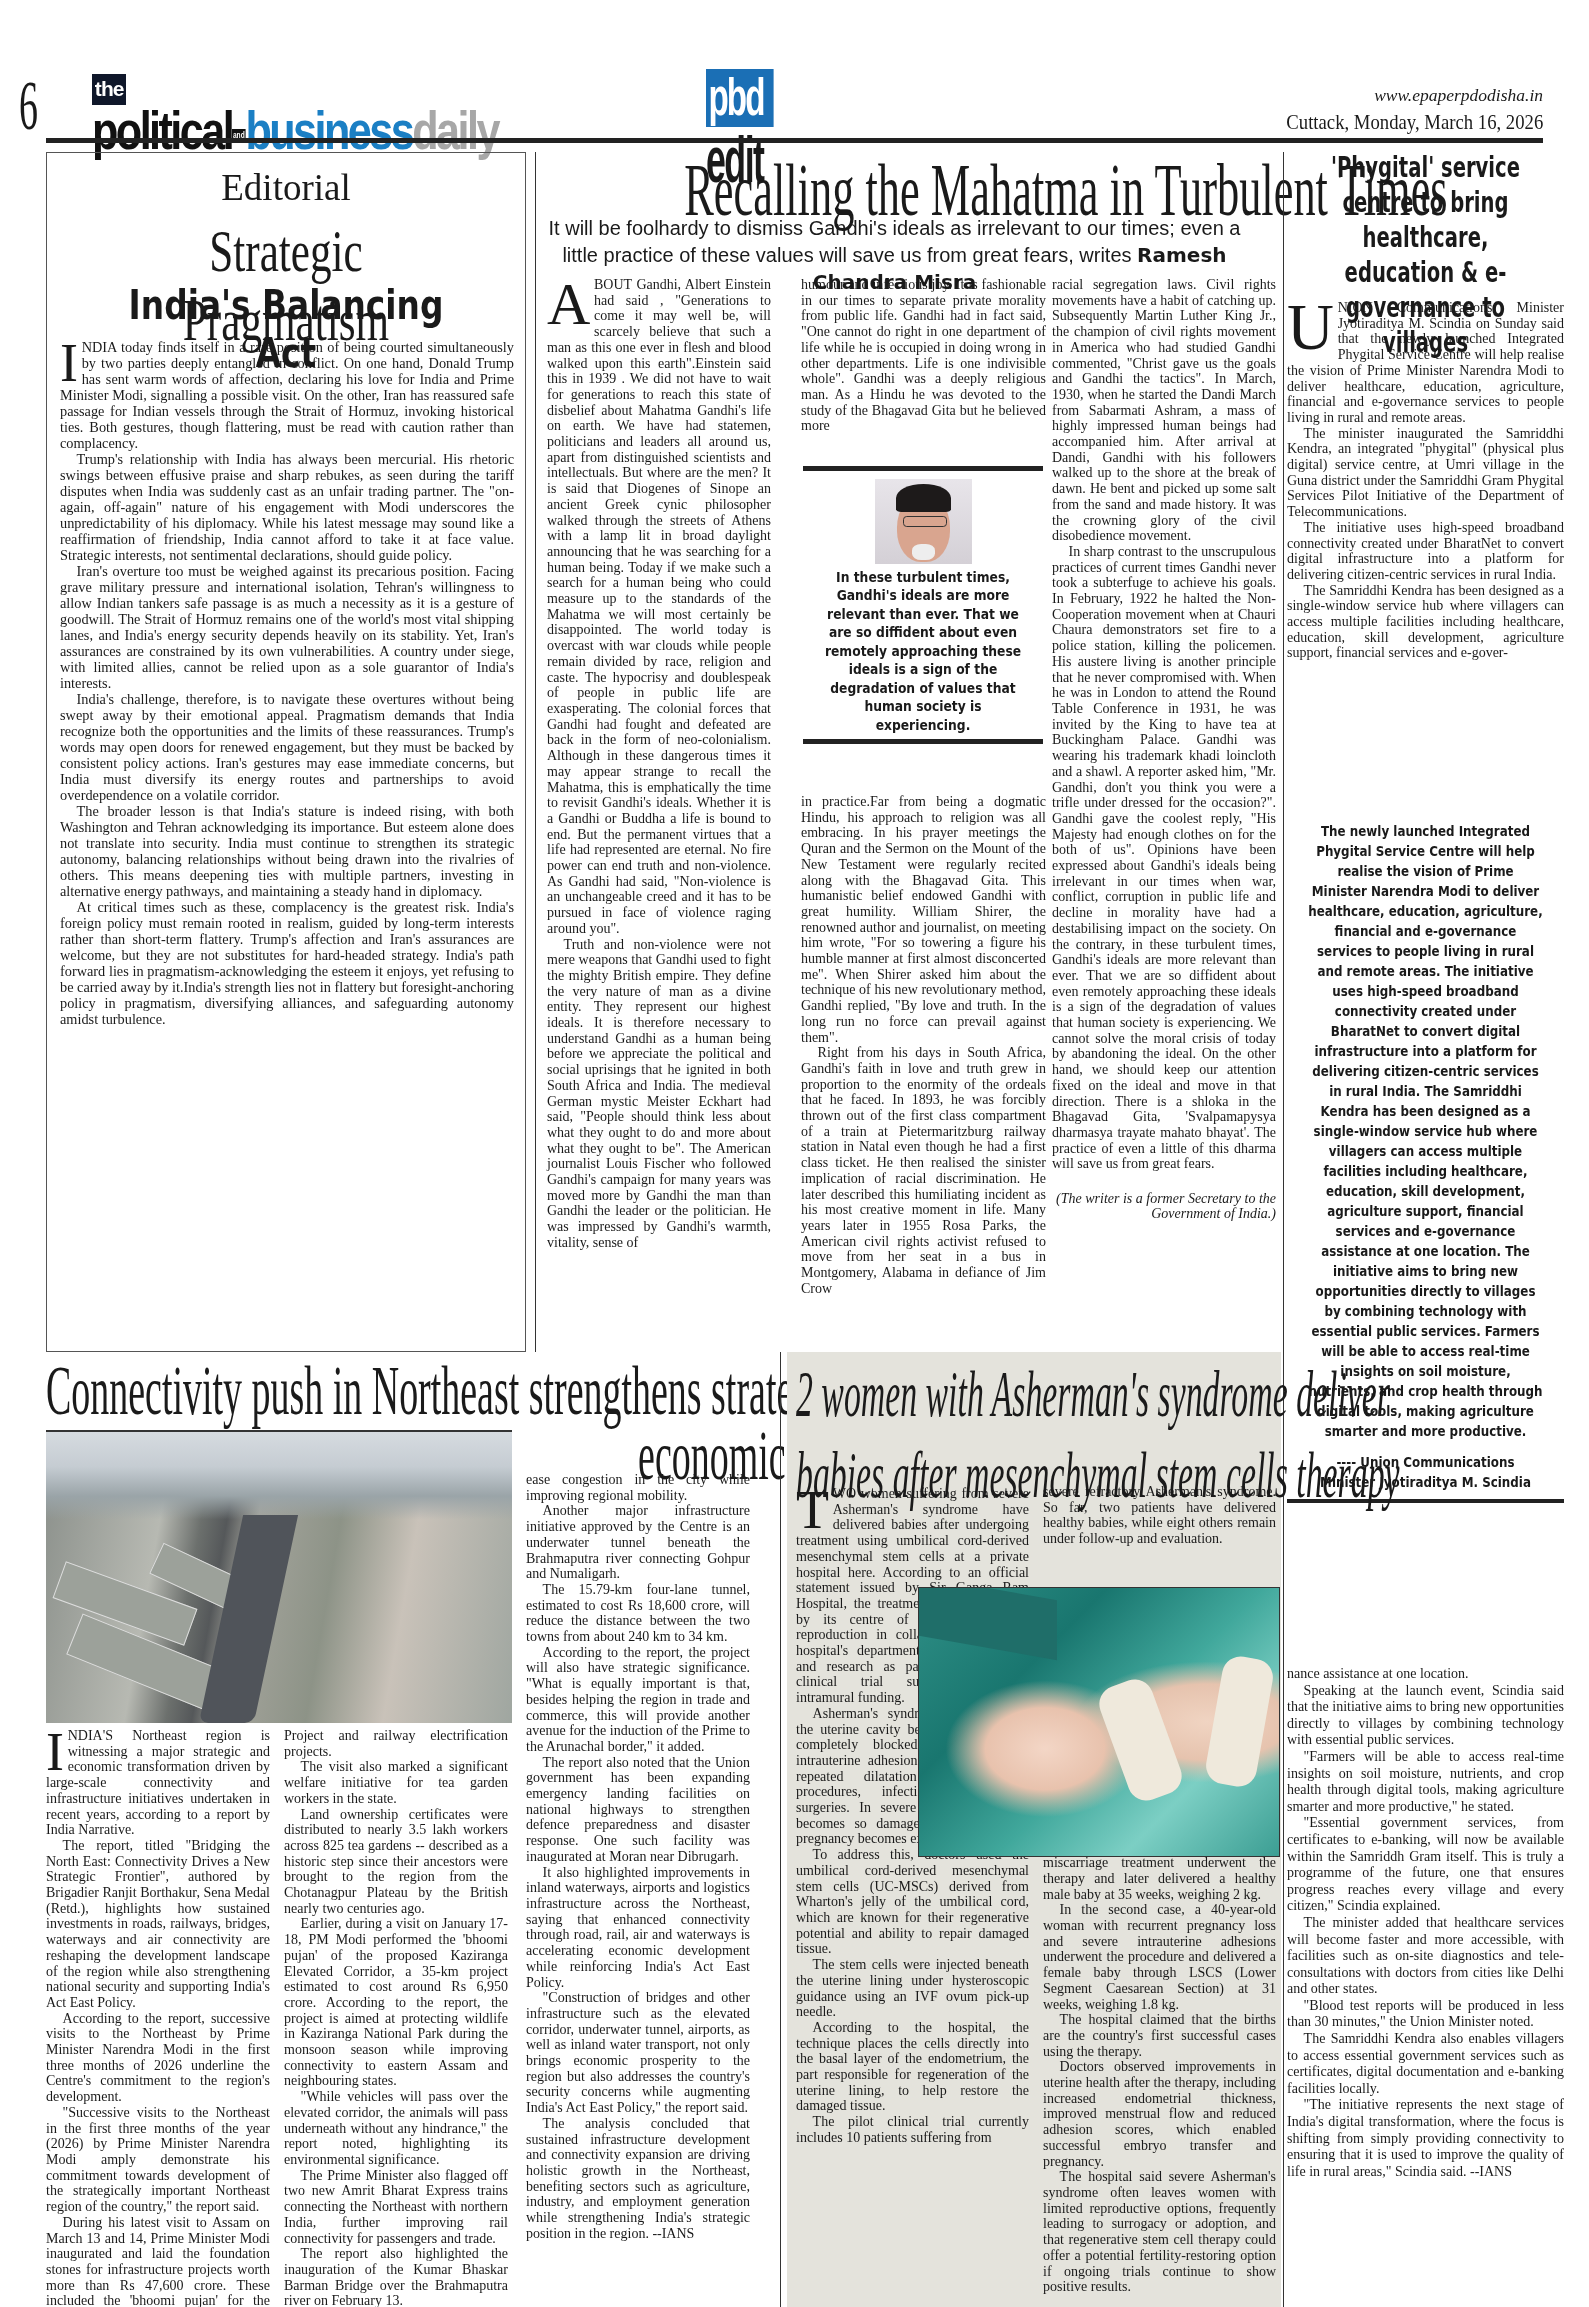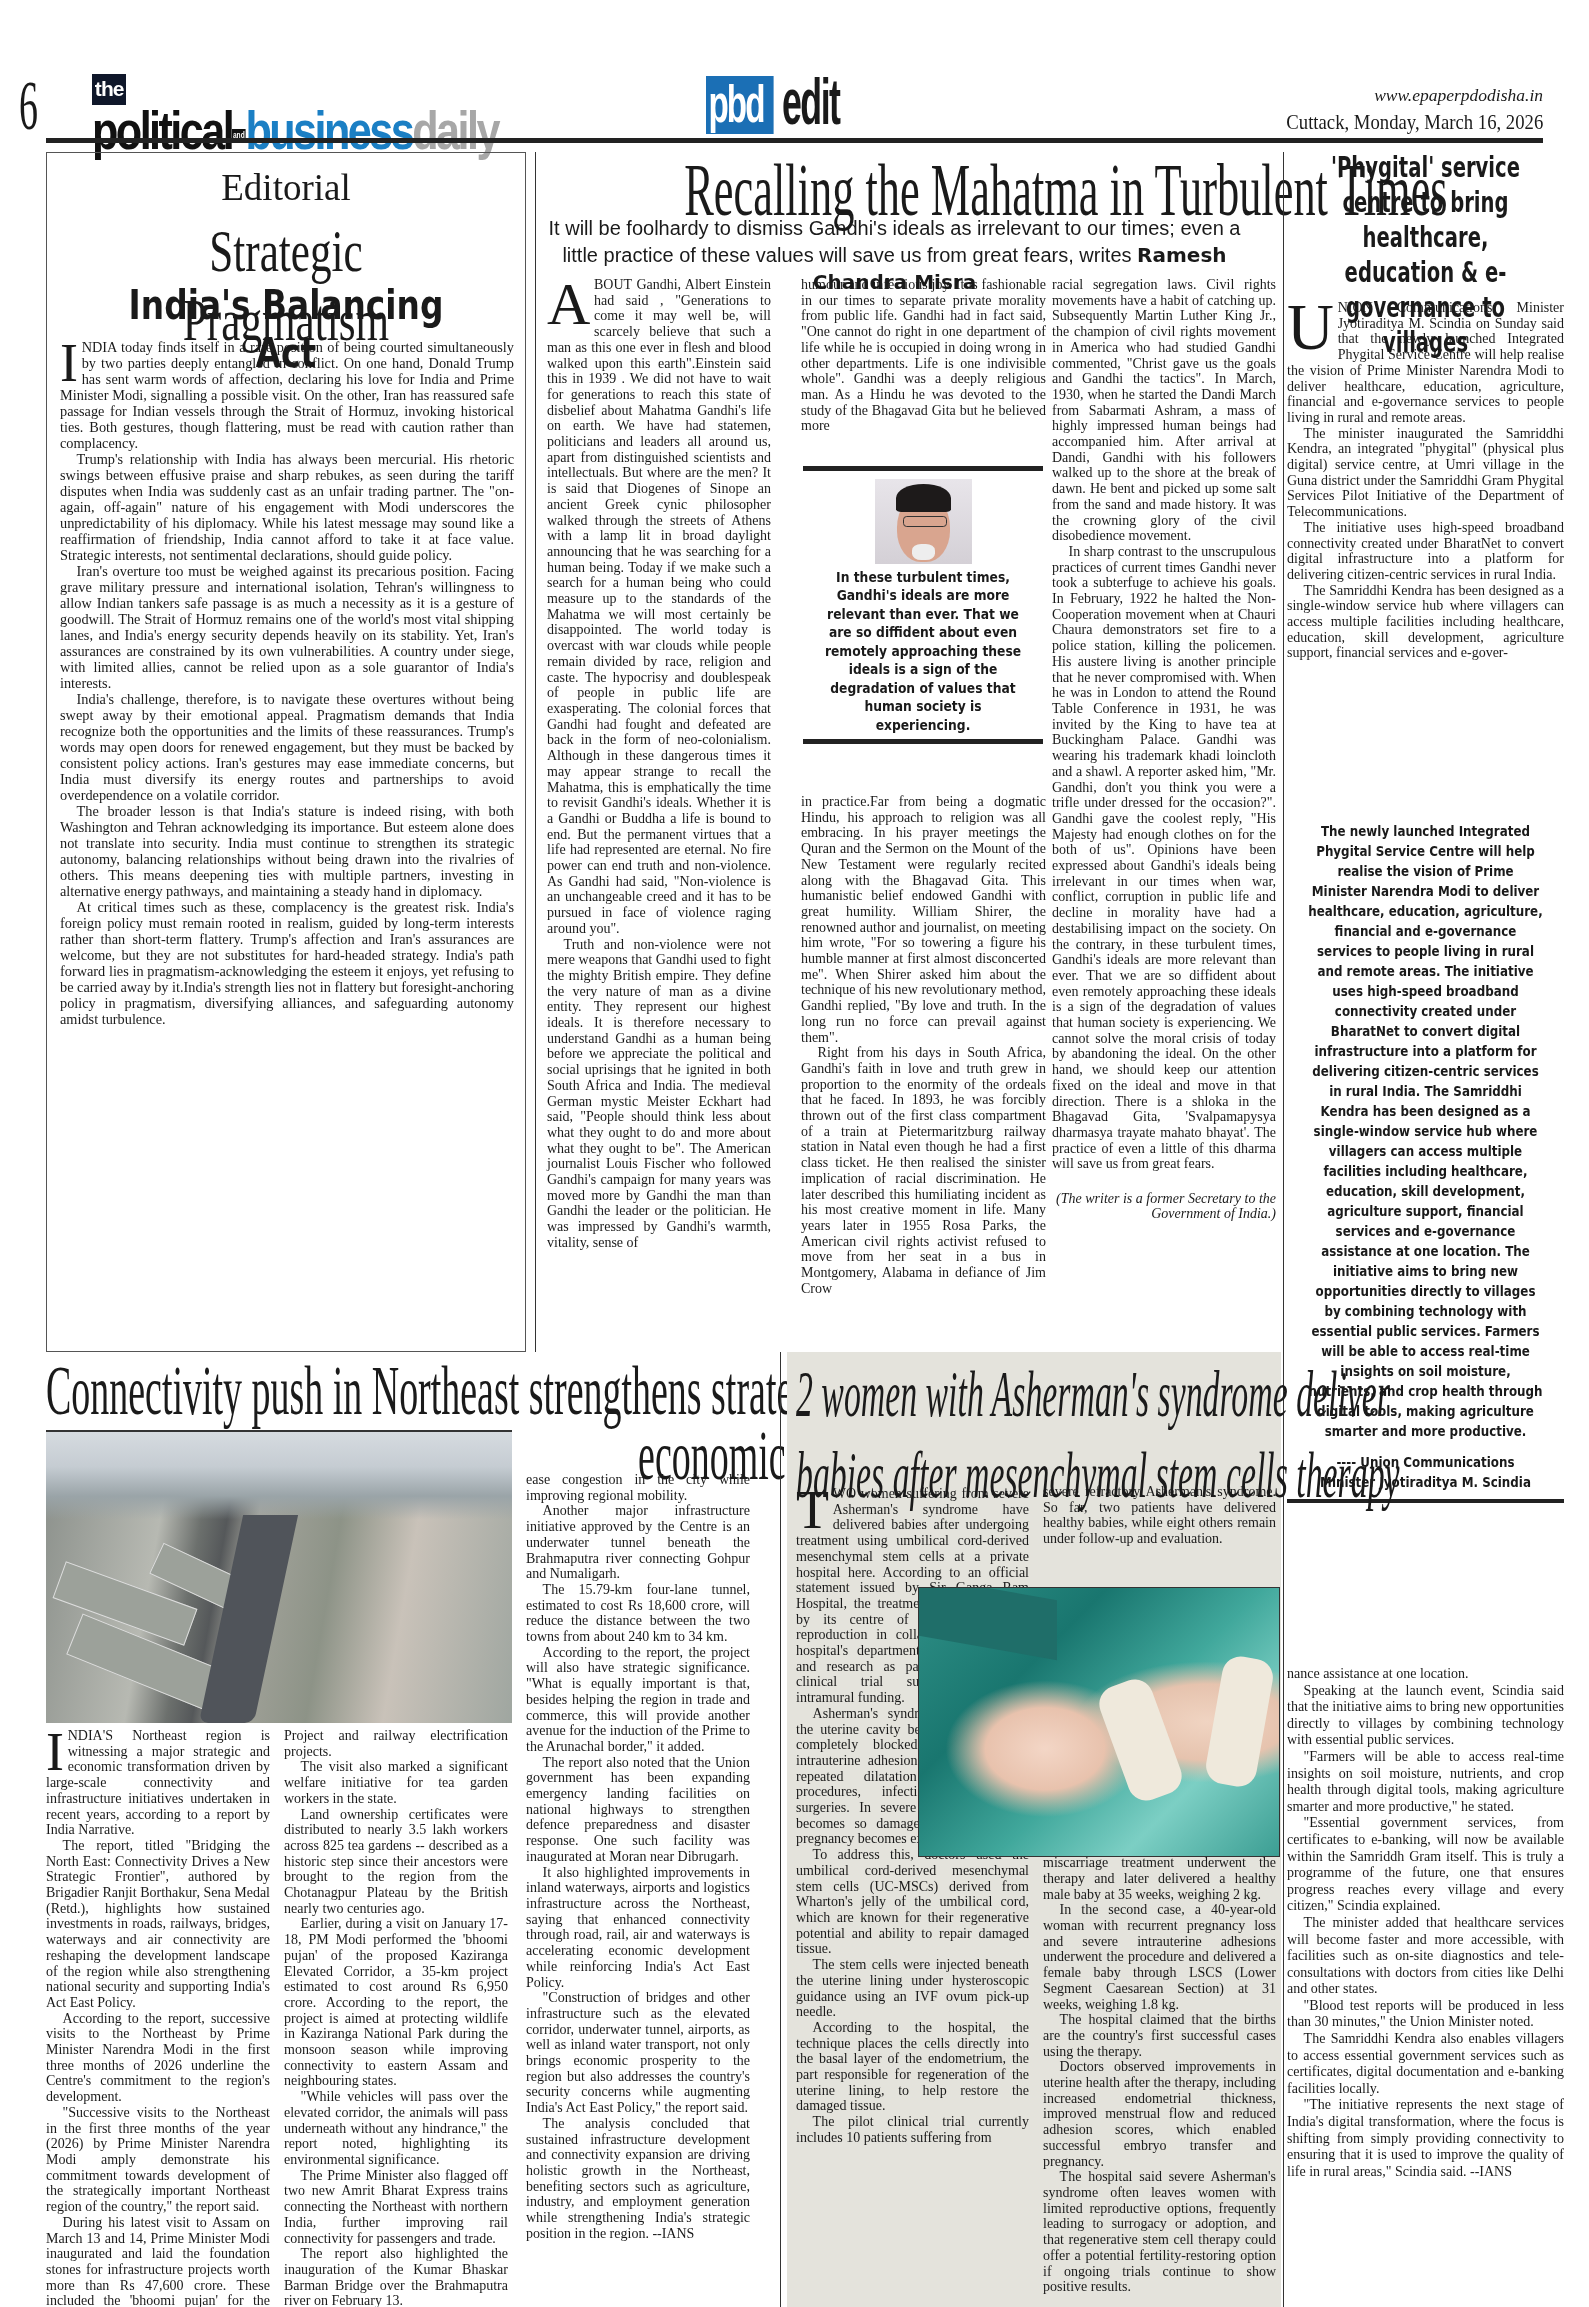--- a/index.html
+++ b/index.html
@@ -8,21 +8,21 @@
   .abs{position:absolute;}
   
   .page-num{left:18.5px;top:72px;font-size:69px;line-height:1;font-family:"Liberation Serif",serif;transform:scaleX(0.55);transform-origin:left top;}
   .logo{left:92px;top:74px;}
   .logo .the{display:inline-block;background:#0f172a;color:#fff;font:bold 21px "Liberation Sans",sans-serif;padding:2.8px 2.8px 4.6px;letter-spacing:-0.9px;}
   .logo .word{font:bold 54px "Liberation Sans",sans-serif;letter-spacing:-3.2px;line-height:1;transform:scaleX(0.8);transform-origin:left top;white-space:nowrap;margin-top:-2.8px;}
   .logo .pol{color:#111;}
   .logo .and{font-size:8.3px;color:#fff;background:#111;letter-spacing:0;vertical-align:middle;padding:0.5px 0.9px;}
   .logo .bus{color:#1b7fc4;}
   .logo .daily{color:#a7a7a7;}
-  .sect{left:706px;top:69px;display:flex;align-items:flex-end;}
+  .sect{left:706px;top:69px;display:flex;align-items:flex-end;flex-direction:column;}
   .sect .pbd{background:#1b6fb5;color:#fff;font:bold 51px "Liberation Sans",sans-serif;padding:0 3.7px;line-height:58px;letter-spacing:-2.8px;transform:scaleX(0.65);transform-origin:left bottom;width:97px;}
   .sect .edit{font:bold 65px "Liberation Sans",sans-serif;line-height:1;letter-spacing:-2.8px;transform:scaleX(0.55);transform-origin:left bottom;margin-left:-28px;}
   .dateline{right:46px;top:85px;text-align:right;}
   .dateline .url{font-style:italic;font-size:17.5px;}
   .dateline .date{font-size:22px;margin-top:2.8px;transform:scaleX(0.85);transform-origin:right top;}
   .rule-top{left:46px;right:46px;top:138px;height:4.6px;background:#222;}
   
   .body{font-size:14px;line-height:15.7px;text-align:justify;hyphens:auto;}
   .body p{margin:0;text-indent:16.6px;}
   .body p.first{text-indent:0;}

